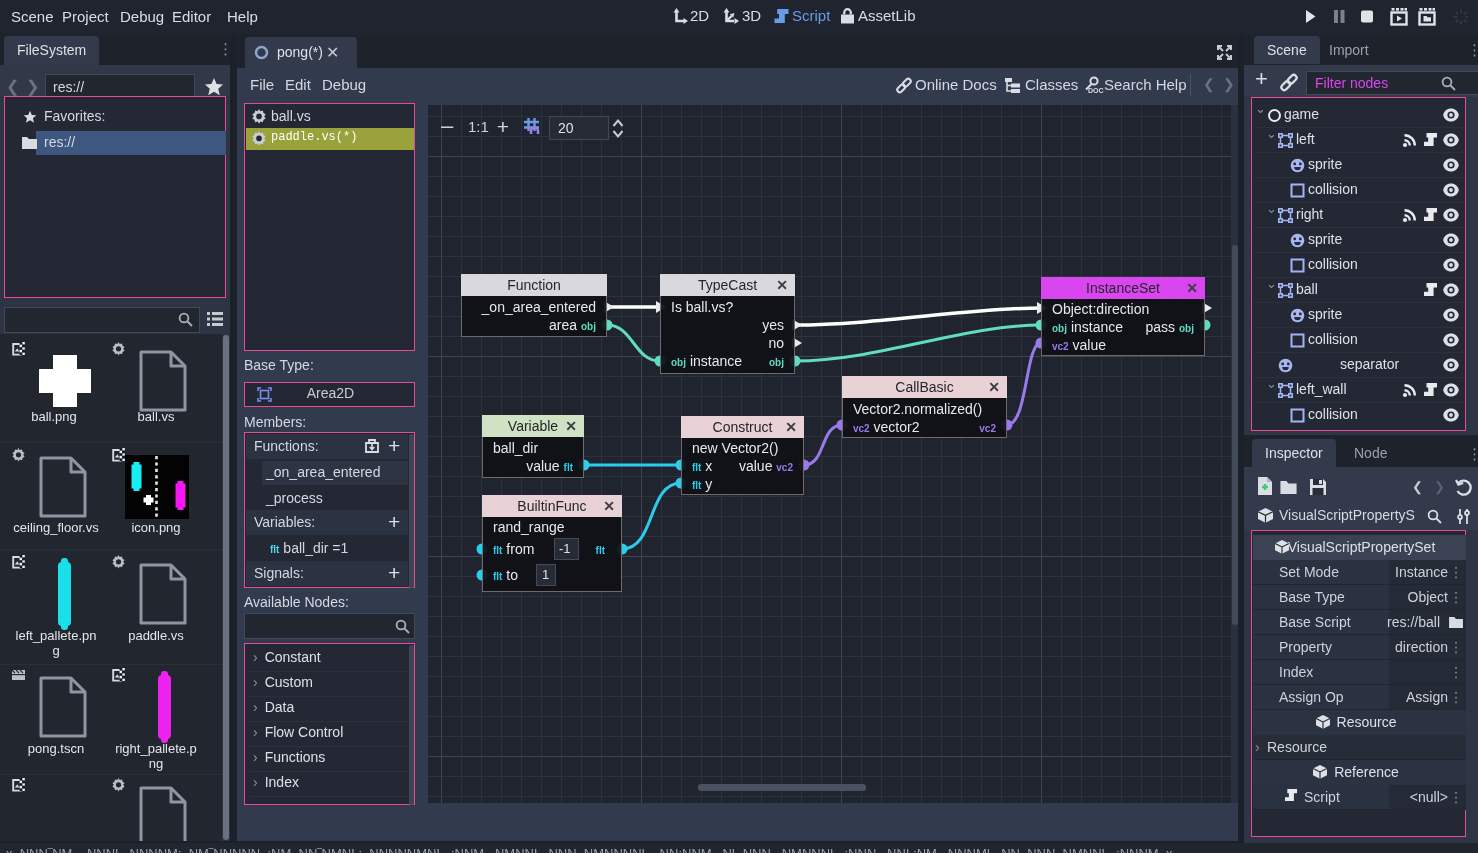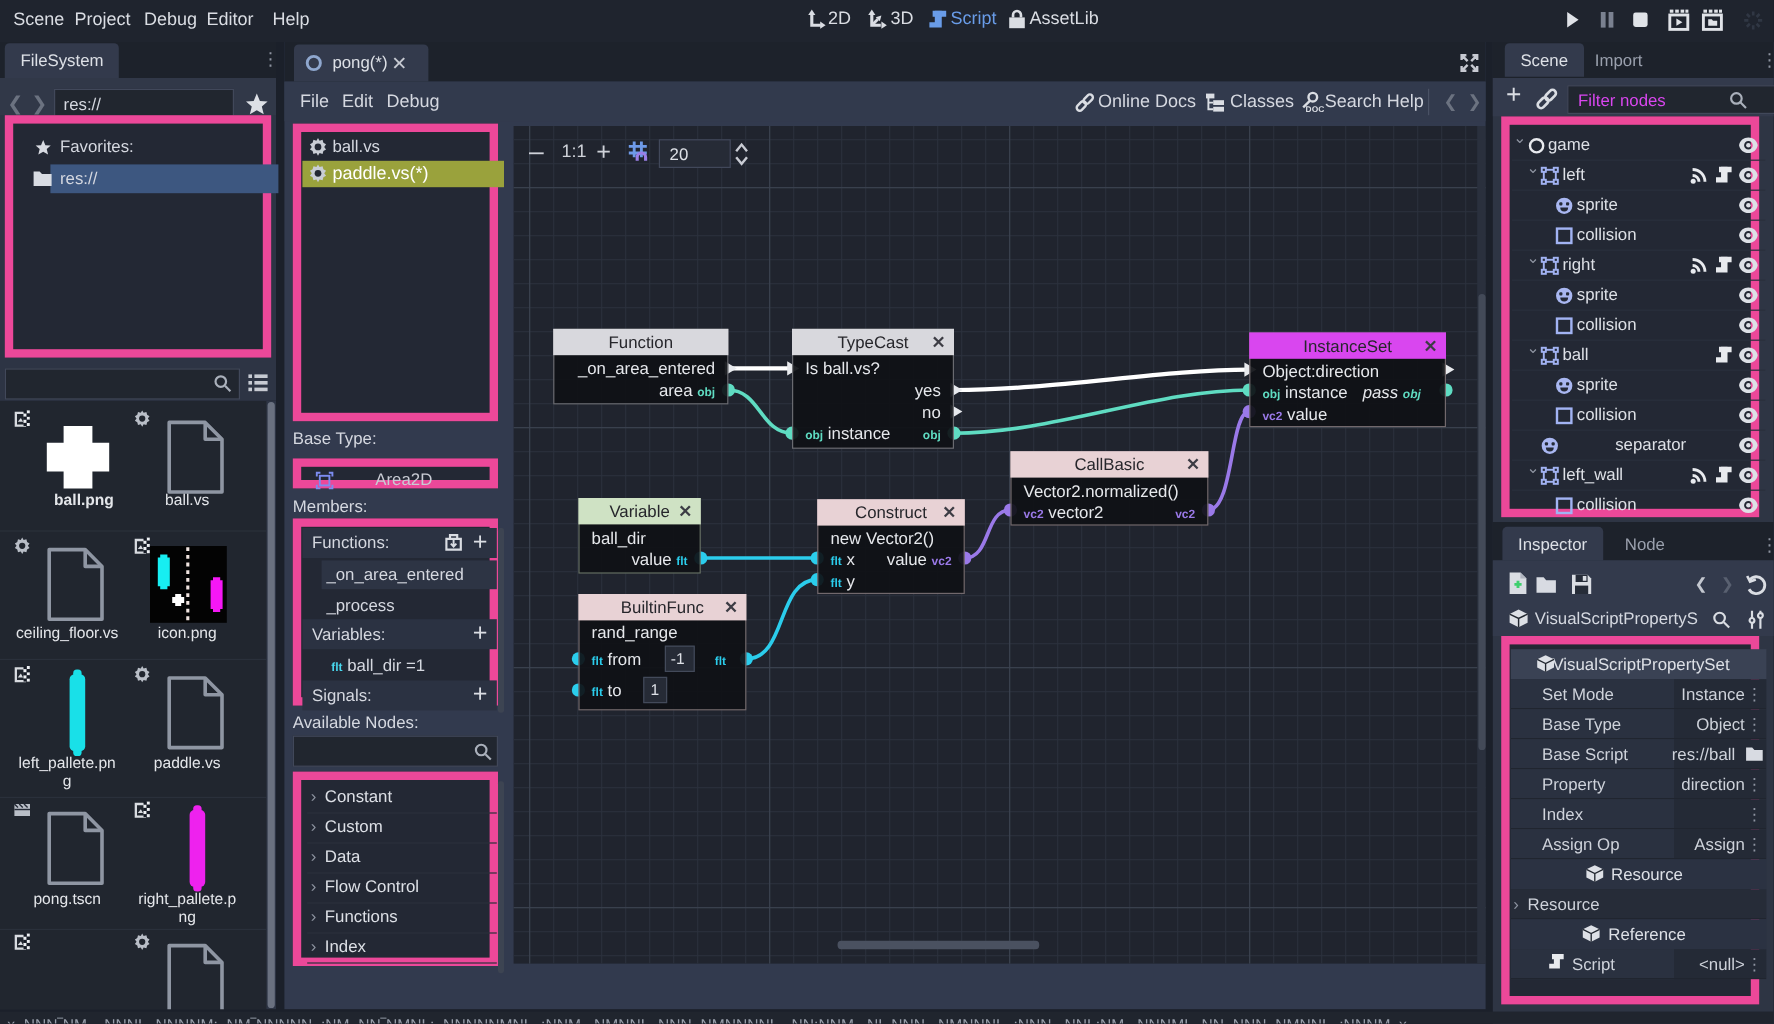--- a/index.html
+++ b/index.html
@@ -10,21 +10,21 @@
 .txt { white-space:nowrap; }
 
 
 #topbar { left:0; top:0; width:1478px; height:35px; background:#1f242e; }
 #topbar .menu { top:8px; font-size:15px; color:#dadde3; }
 #topbar .cicon { top:7px; font-size:15px; color:#dadde3; }
 
 
 .tab { position:absolute; height:29px; line-height:29px; font-size:14px;
   padding:0 13px; background:#333a4c; border-radius:4px 4px 0 0; color:#dde0e6; }
-.box { position:absolute; background:#21262f; border:7px solid #ec4899; }
+.box { position:absolute; background:#21262f; border:1px solid #ec4899; }
 .toolfield { position:absolute; background:#21262f; border:1px solid #41485a; }
 svg { position:absolute; overflow:visible; }
 .ficon { width:64px; height:64px; }
 .badge { width:14px; height:14px; }
 .flabel { position:absolute; width:100px; text-align:center; font-size:13px; line-height:15px; color:#e4e6ea; }
 
 
 #graph { background-color:#20242e;
   background-image:
     linear-gradient(to right,#3d4452 1px,transparent 1px),
@@ -277,21 +277,21 @@
   <div class="abs" style="left:0; top:299px; width:230px; height:507px; background:#21262f; overflow:hidden;">
 
     <div class="abs" style="left:0;top:108px;width:222px;height:1px;background:#2a303b;"></div>
     <div class="abs" style="left:0;top:215px;width:222px;height:1px;background:#2a303b;"></div>
     <div class="abs" style="left:0;top:330px;width:222px;height:1px;background:#2a303b;"></div>
     <div class="abs" style="left:0;top:440px;width:222px;height:1px;background:#2a303b;"></div>
 
     <svg class="abs ficon" style="left:33px; top:15px;">
           <use href="#thumb-cross"></use>
         </svg>
-    <div class="flabel" style="left:20px; top:75px;font-weight:bold;">ball.png</div>
+    <div class="flabel" style="left:4px; top:75px;">ball.png</div>
     <svg class="abs ficon" style="left:133px; top:15px;">
           <use href="#fileicon"></use>
         </svg>
     <div class="flabel" style="left:106px; top:75px;">ball.vs</div>
     <svg class="abs badge" style="left:12px; top:8px;">
           <use href="#badge-img"></use>
         </svg>
     <svg class="abs badge" style="left:112px; top:8px;">
           <use href="#badge-vs"></use>
         </svg>
@@ -402,21 +402,21 @@
 
   <div class="box" style="left:7px; top:68px; width:171px; height:248px; background:#232834;">
     <svg class="abs" style="left:7px; top:5px;" width="14" height="15" viewBox="0 0 14 15">
           <use href="#gearvs"></use>
         </svg>
     <div class="abs txt" style="left:26px; top:4px; font-size:14px;">ball.vs</div>
     <div class="abs" style="left:1px; top:24px; width:168px; height:22px; background:#9aa23c;"></div>
     <svg class="abs" style="left:7px; top:27px;" width="14" height="15" viewBox="0 0 14 15">
           <use href="#gearvs"></use>
         </svg>
-    <div class="abs txt" style="left:26px; top:26px; font-size:15px; color:#ffffff;">paddle.vs(*)</div>
+    <div class="abs txt" style="left:26px; top:26px; font-size:12px; color:#ffffff;font-family:Liberation Mono, monospace;">paddle.vs(*)</div>
   </div>
   <div class="abs txt" style="left:7px; top:322px; font-size:14px;">Base Type:</div>
   <div class="box" style="left:7px; top:347px; width:171px; height:25px; background:#232834;">
     <svg class="abs" style="left:12px; top:4px;" width="15" height="15" viewBox="0 0 15 15">
       <g stroke="#7c8cf0" stroke-width="1.6" fill="none">
         <rect x="3.5" y="3.5" width="8" height="8"></rect>
         <path d="M1 4 V1 h3 M11 1 h3 v3 M14 11 v3 h-3 M4 14 H1 v-3"></path>
       </g>
     </svg>
     <div class="abs" style="left:0; top:2px; width:171px; text-align:center; font-size:14px; color:#c9ccd4;">Area2D</div>
@@ -527,21 +527,21 @@
       <div class="grow" style="top:24px; left:10px;">Is ball.vs?</div>
       <div class="grow" style="top:42px; right:10px;">yes</div>
       <div class="grow" style="top:60px; right:10px;">no</div>
       <div class="grow" style="top:78px; left:10px;"><span class="chip" style="color:#5fdcc2;">obj</span> instance</div>
       <div class="grow" style="top:78px; right:10px;"><span class="chip" style="color:#5fdcc2;">obj</span></div>
     </div>
     <div class="gnode" style="left:613px; top:172px; width:164px; height:79px; border-color:rgba(232,210,213,.45);">
       <div class="ghead" style="background:#d946ef;">InstanceSet<span class="gx">✕</span></div>
       <div class="grow" style="top:23px; left:10px;">Object:direction</div>
       <div class="grow" style="top:41px; left:10px;"><span class="chip" style="color:#5fdcc2;">obj</span> instance</div>
-      <div class="grow" style="top:41px; right:20px;font-style:italic;">pass <span class="chip" style="color:#5fdcc2;">obj</span></div>
+      <div class="grow" style="top:41px; right:10px;">pass <span class="chip" style="color:#5fdcc2;">obj</span></div>
       <div class="grow" style="top:59px; left:10px;"><span class="chip" style="color:#9a79e8;">vc2</span> value</div>
     </div>
     <div class="gnode" style="left:414px; top:271px; width:165px; height:62px; border-color:rgba(232,210,213,.45);">
       <div class="ghead" style="background:#e8d2d5;">CallBasic<span class="gx">✕</span></div>
       <div class="grow" style="top:24px; left:10px;">Vector2.normalized()</div>
       <div class="grow" style="top:42px; left:10px;"><span class="chip" style="color:#9a79e8;">vc2</span> vector2</div>
       <div class="grow" style="top:42px; right:10px;"><span class="chip" style="color:#9a79e8;">vc2</span></div>
     </div>
     <div class="gnode" style="left:253px; top:311px; width:123px; height:79px; border-color:rgba(232,210,213,.45);">
       <div class="ghead" style="background:#e8d2d5;">Construct<span class="gx">✕</span></div>

